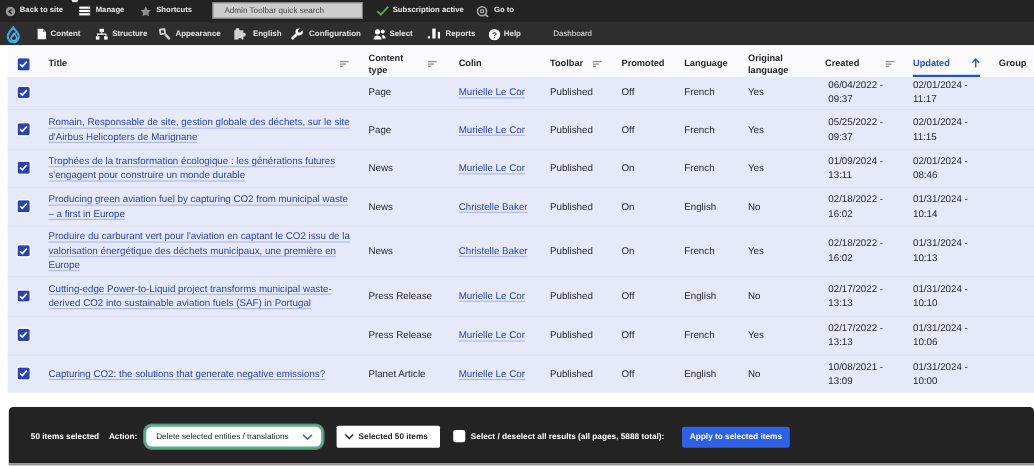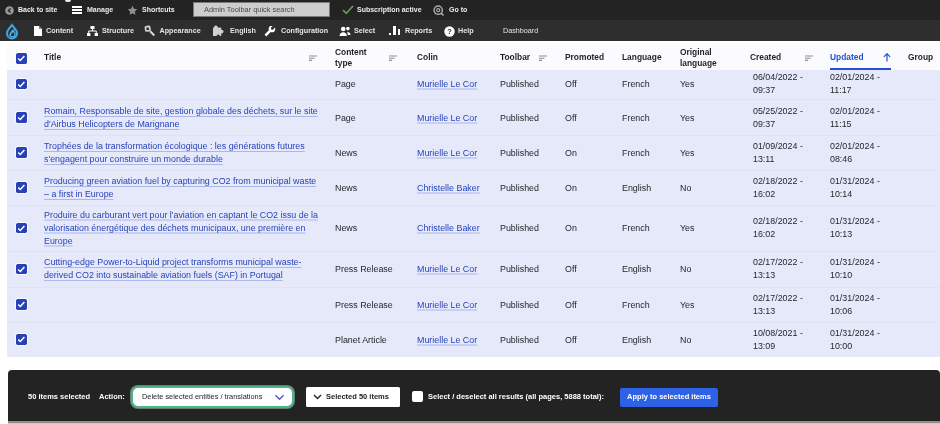--- a/index.html
+++ b/index.html
@@ -272,20 +272,21 @@
 
   <div class="cell" style="left:335px;top:304.5px;">Press Release</div>
   <div class="cell" style="left:417px;top:304.5px;"><a class="lnk" href="#">Murielle Le Cor</a></div>
   <div class="cell" style="left:500px;top:304.5px;">Published</div>
   <div class="cell" style="left:565px;top:304.5px;">Off</div>
   <div class="cell" style="left:622px;top:304.5px;">French</div>
   <div class="cell" style="left:680px;top:304.5px;">Yes</div>
   <div class="cell" style="left:753px;top:304.5px;">02/17/2022 -<br>13:13</div>
   <div class="cell" style="left:830px;top:304.5px;">01/31/2024 -<br>10:06</div>
 
+  <div class="cell" style="left:44px;top:339.5px;"><a class="lnk" href="#">Capturing CO2: the solutions that generate negative emissions?</a></div>
   <div class="cell" style="left:335px;top:339.5px;">Planet Article</div>
   <div class="cell" style="left:417px;top:339.5px;"><a class="lnk" href="#">Murielle Le Cor</a></div>
   <div class="cell" style="left:500px;top:339.5px;">Published</div>
   <div class="cell" style="left:565px;top:339.5px;">Off</div>
   <div class="cell" style="left:622px;top:339.5px;">English</div>
   <div class="cell" style="left:680px;top:339.5px;">No</div>
   <div class="cell" style="left:753px;top:339.5px;">10/08/2021 -<br>13:09</div>
   <div class="cell" style="left:830px;top:339.5px;">01/31/2024 -<br>10:00</div>
 
   <div class="abs" id="bbar"></div>

